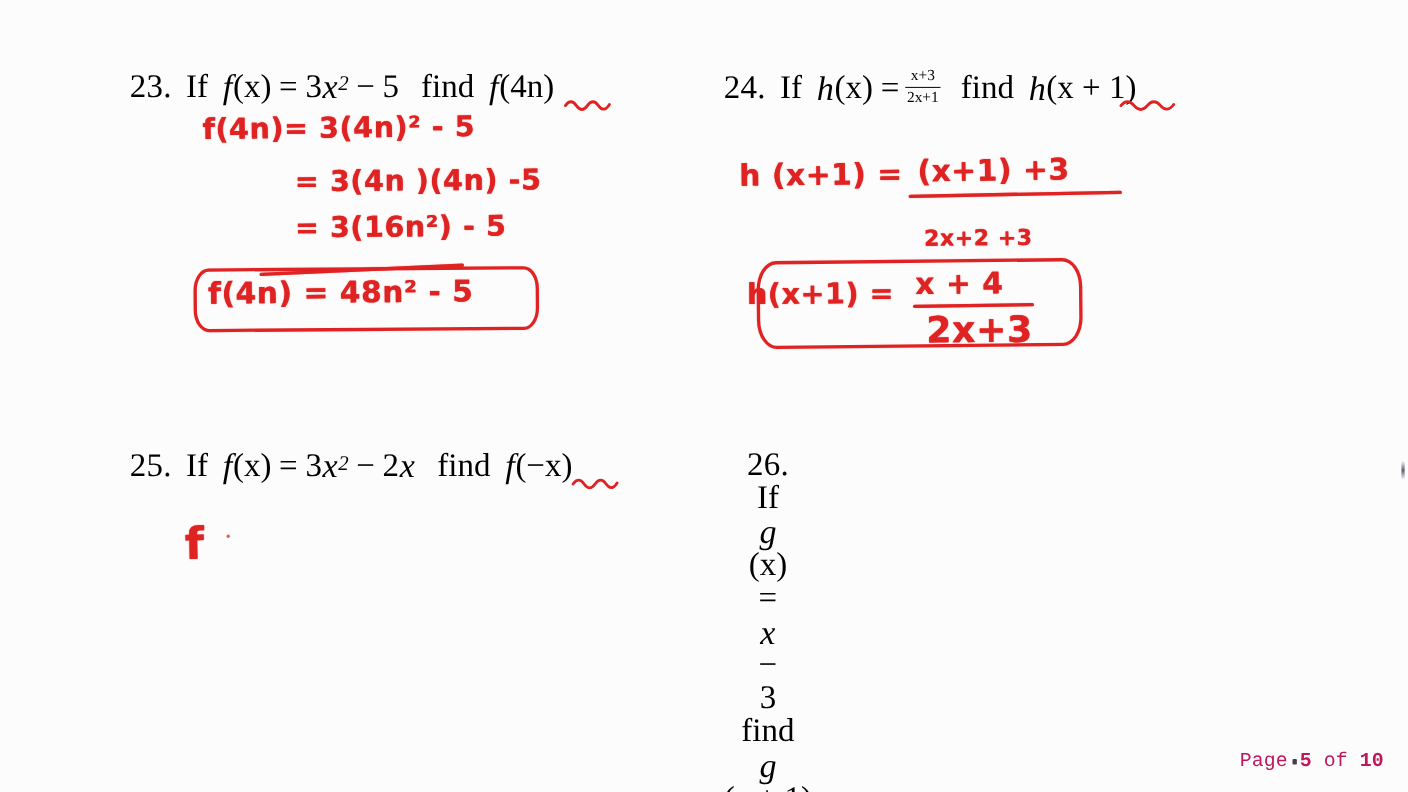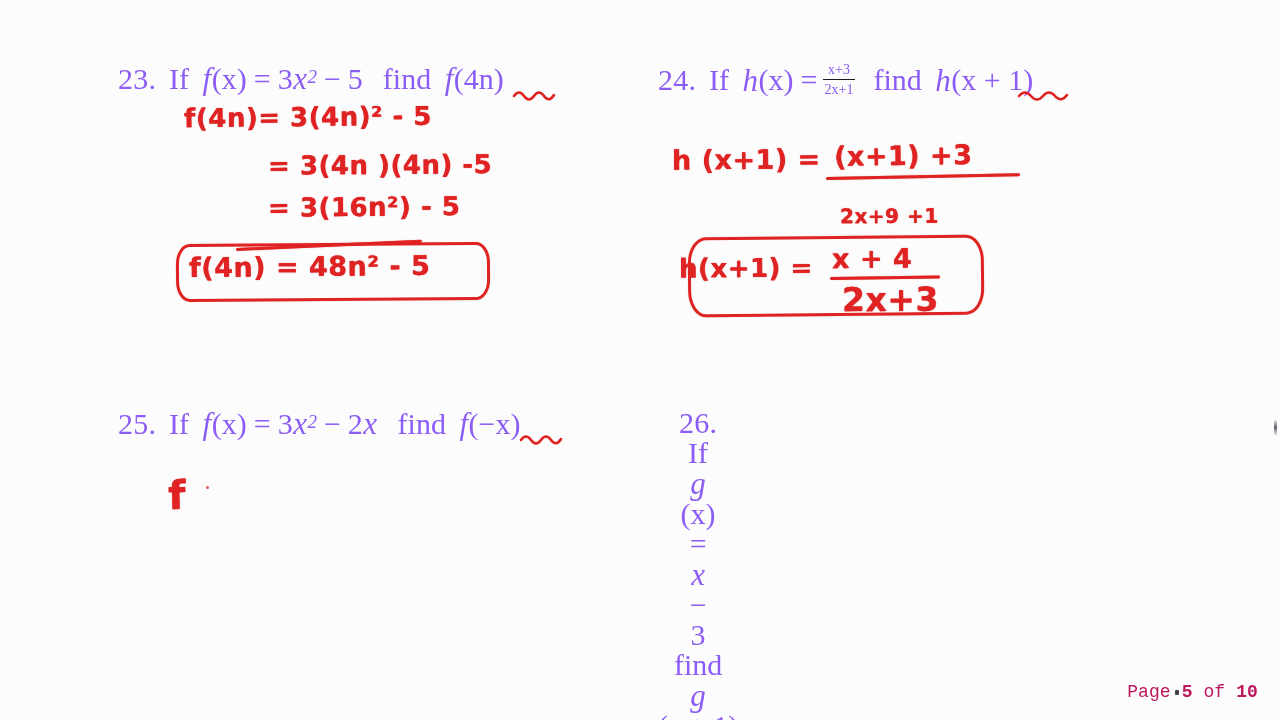--- a/index.html
+++ b/index.html
@@ -19,21 +19,21 @@
   }
 
   .page {
     position: absolute;
     inset: 0;
   }
 
   
   .problem {
     position: absolute;
-    color: #8b5cf6;
+    color: #000000;
     font-family: "Liberation Serif", "DejaVu Serif", serif;
     font-size: 30px;
     line-height: 1;
     white-space: nowrap;
     display: flex;
     align-items: center;
   }
   .qnum {
     font-family: "Liberation Serif", "DejaVu Serif", serif;
     font-size: 30px;
@@ -230,21 +230,21 @@
     <path d="M1 8 Q7 1 13 8 T25 8 T37 8 T49 7" fill="none" stroke="#df2222" stroke-width="2.6" stroke-linecap="round"></path>
   </svg>
 
   <div class="ink" style="left:672px; top:146px; font-size:27px; transform:rotate(-0.6deg);">h (x+1) =</div>
 
   <div class="ink" style="left:834px; top:142px; font-size:27px; transform:rotate(-0.8deg);">(x+1)  +3</div>
 
   <div class="inkbar" style="left:826px; top:177px; width:194px; height:3.4px; transform:rotate(-1.1deg);"></div>
 
 
-  <div class="ink" style="left:840px; top:206px; font-size:20px; transform:rotate(-0.4deg);">2x+9 +1</div>
+  <div class="ink" style="left:840px; top:206px; font-size:20px; transform:rotate(-0.4deg);">2x+2 +3</div>
 
   <div class="answerbox" style="left:688px; top:236px; width:290px; height:74px; transform:rotate(-0.6deg); border-radius:18px / 26px;"></div>
   <div class="ink" style="left:679px; top:255px; font-size:26px; transform:rotate(-0.4deg);">h(x+1) =</div>
   <div class="ink" style="left:832px; top:245px; font-size:27px; transform:rotate(-0.5deg);">x + 4</div>
   <div class="inkbar" style="left:830px; top:277px; width:110px; height:3.2px; transform:rotate(-0.8deg);"></div>
   <div class="ink" style="left:842px; top:283px; font-size:33px; transform:rotate(-0.4deg);">2x+3</div>
 
   <div class="problem" style="left:118px; top:408px;align-items:center;">
     <span class="qnum">25.</span>
     <span class="sp2"></span>

